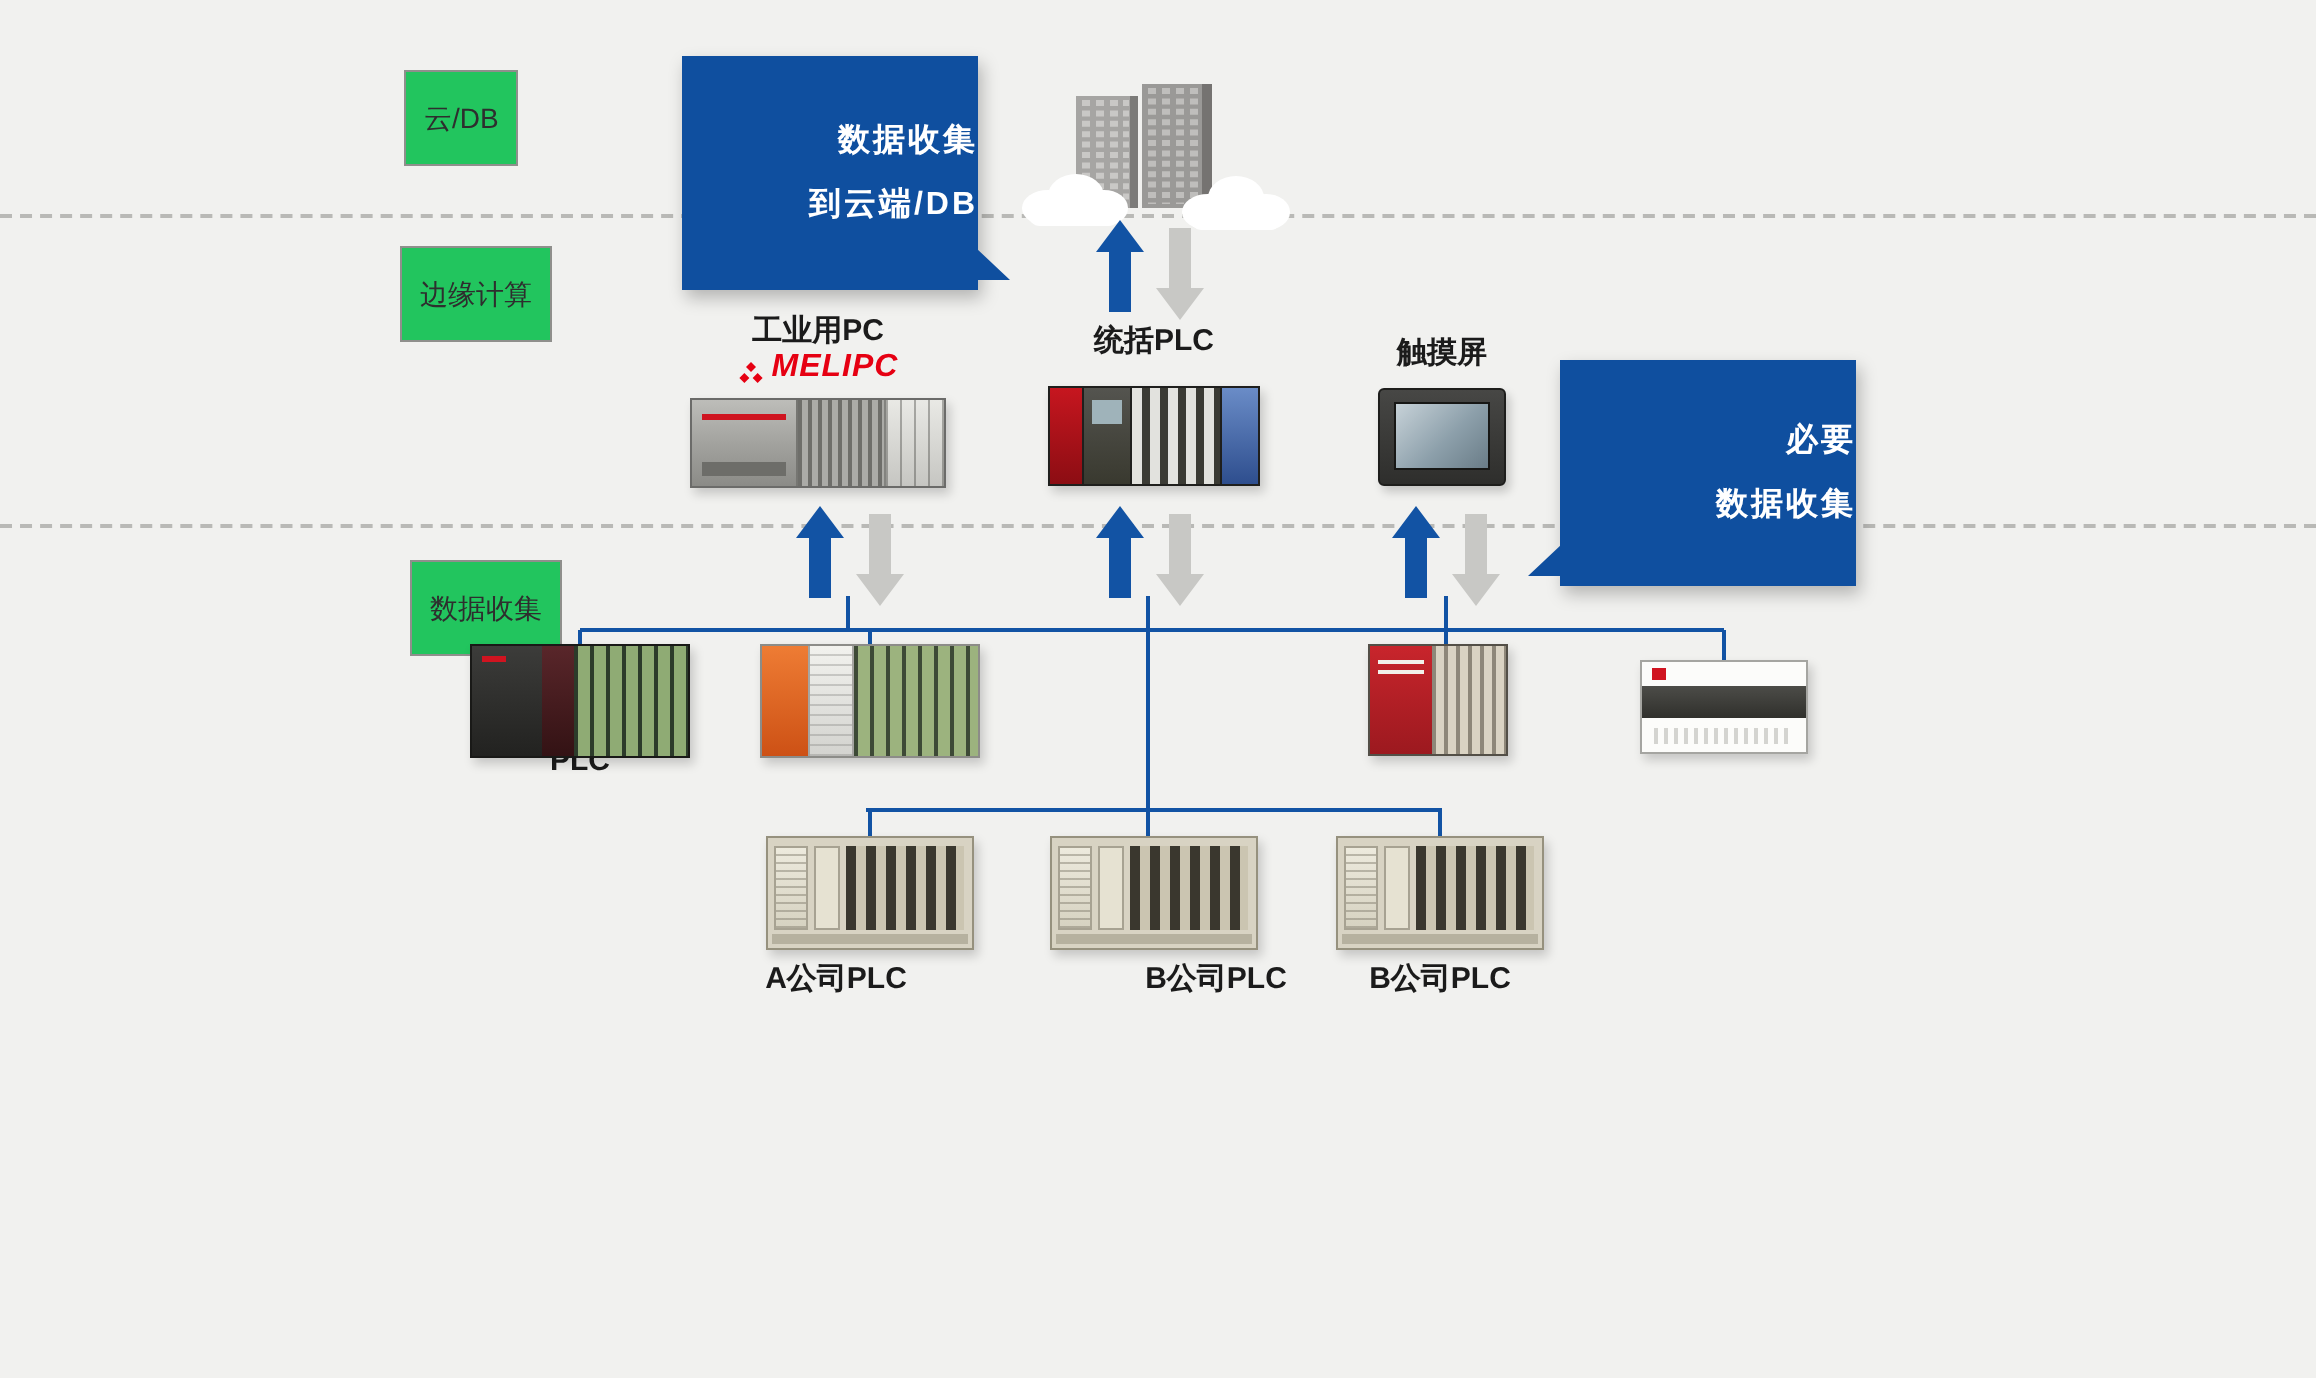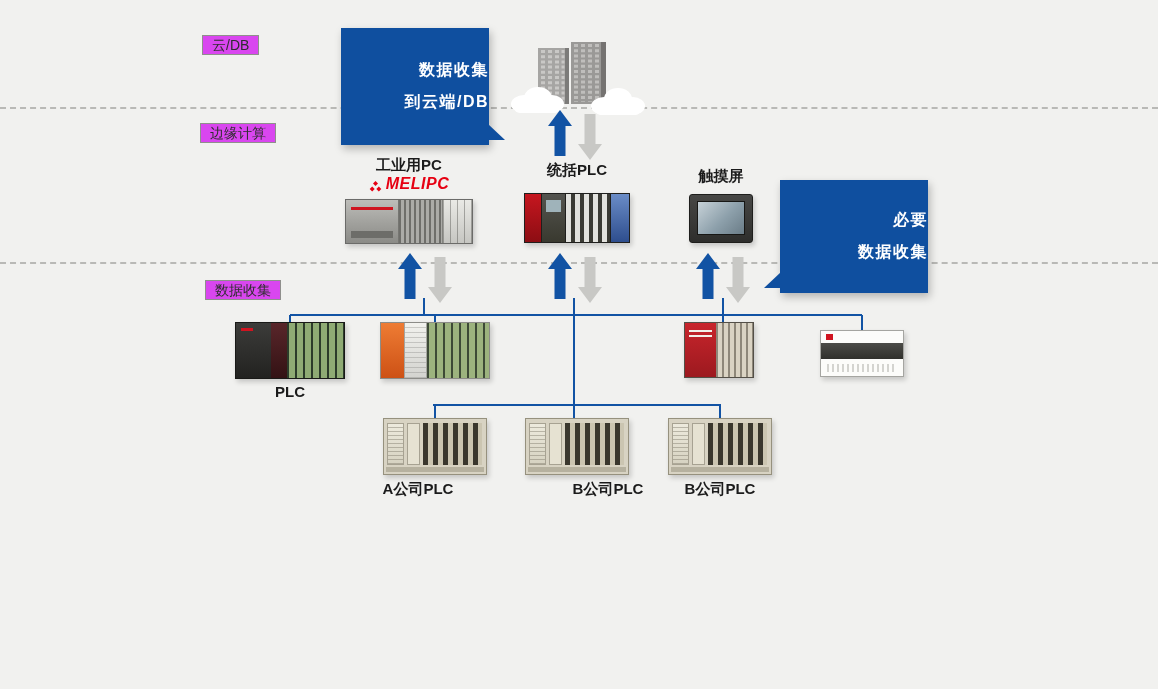--- a/index.html
+++ b/index.html
@@ -1,21 +1,21 @@
 <!DOCTYPE html>
 <html><head>
 <meta charset="utf-8">
 <style>
 *{box-sizing:border-box}
 html,body{margin:0;padding:0;background:#f1f1ef}
 .stage{position:relative;width:1158px;height:689px;background:#f1f1ef;overflow:hidden;
   font-family:"Liberation Sans","DejaVu Sans",sans-serif;color:#1f1f1f}
 .dash{position:absolute;left:0;width:1158px;height:0;border-top:2px dashed #b9b9b6}
-.zone-label{position:absolute;background:#d946ef;border:1px solid #8f8f8c;color:#2e2e2e;
-  font-size:14px;line-height:1;padding:2px 9px;white-space:nowrap}
+.zone-label{position:absolute;background:#22c55e;border:1px solid #8f8f8c;color:#2e2e2e;
+  font-size:14px;line-height:1;padding:16px 9px;white-space:nowrap}
 .dev-label{position:absolute;text-align:center;font-size:15px;font-weight:700;color:#1b1b1b;white-space:nowrap}
 .callout{position:absolute;background:#0f4f9f;color:#fff;display:flex;flex-direction:column;
   align-items:flex-end;justify-content:center;gap:11px;font-size:16px;font-weight:700;
   letter-spacing:1.5px;box-shadow:2px 4px 8px rgba(0,0,0,.25);z-index:6}
 .tail{position:absolute;width:0;height:0}
 .tail-right{right:-16px;bottom:5px;border-top:16px solid transparent;border-left:17px solid #0f4f9f}
 .tail-left{left:-16px;bottom:5px;border-top:16px solid transparent;border-right:17px solid #0f4f9f}
 .arrow{position:absolute;z-index:4}
 .cline{position:absolute;background:#1253a4;z-index:1}
 .dev{position:absolute;box-shadow:2px 3px 5px rgba(0,0,0,.18);z-index:2}
@@ -172,21 +172,21 @@
   <div class="dev-label" style="left:689px;top:167px;width:64px">触摸屏</div>
   <div class="dev dev-hmi">
     <div class="hmi-screen"></div>
   </div>
 
   <div class="dev dev-plc1">
     <div class="p1-cpu"></div>
     <div class="p1-mid"></div>
     <div class="p1-slats"></div>
   </div>
-  <div class="dev-label" style="left:235px;top:383px;width:110px">PLC</div>
+  <div class="dev-label" style="left:235px;top:372px;width:110px">PLC</div>
 
   <div class="dev dev-plc2">
     <div class="p2-orange"></div>
     <div class="p2-white"></div>
     <div class="p2-slats"></div>
   </div>
 
   <div class="dev dev-plc3">
     <div class="p3-red"></div>
     <div class="p3-body"></div>

